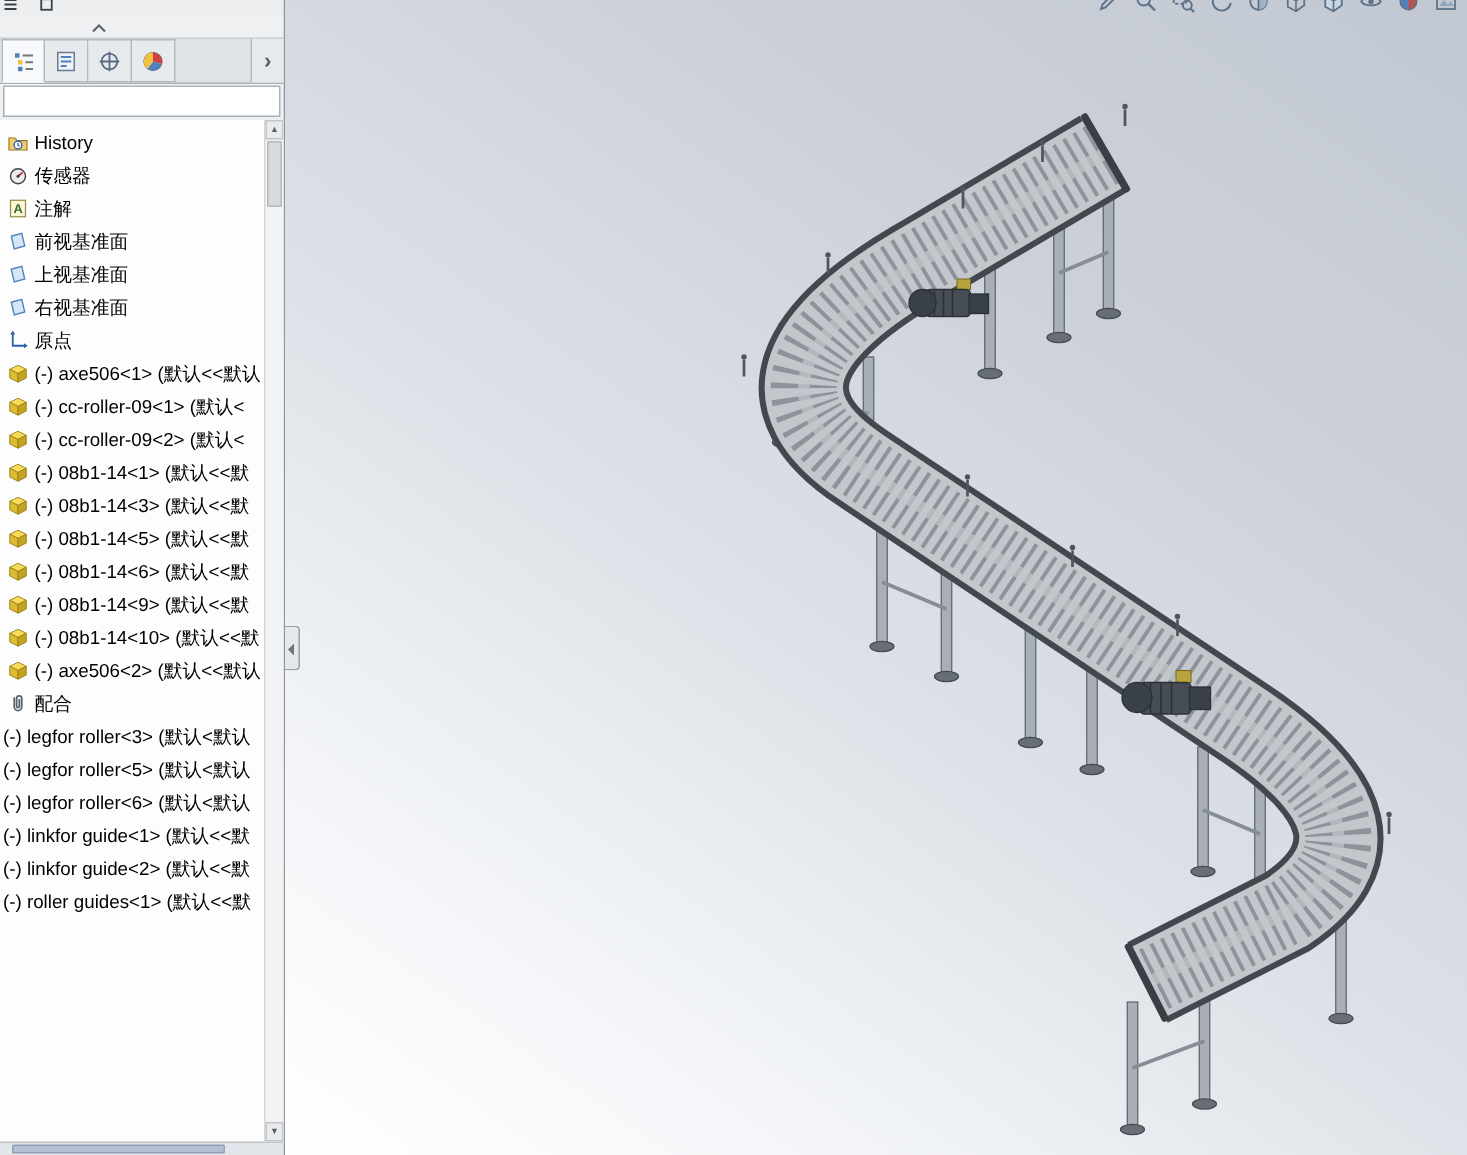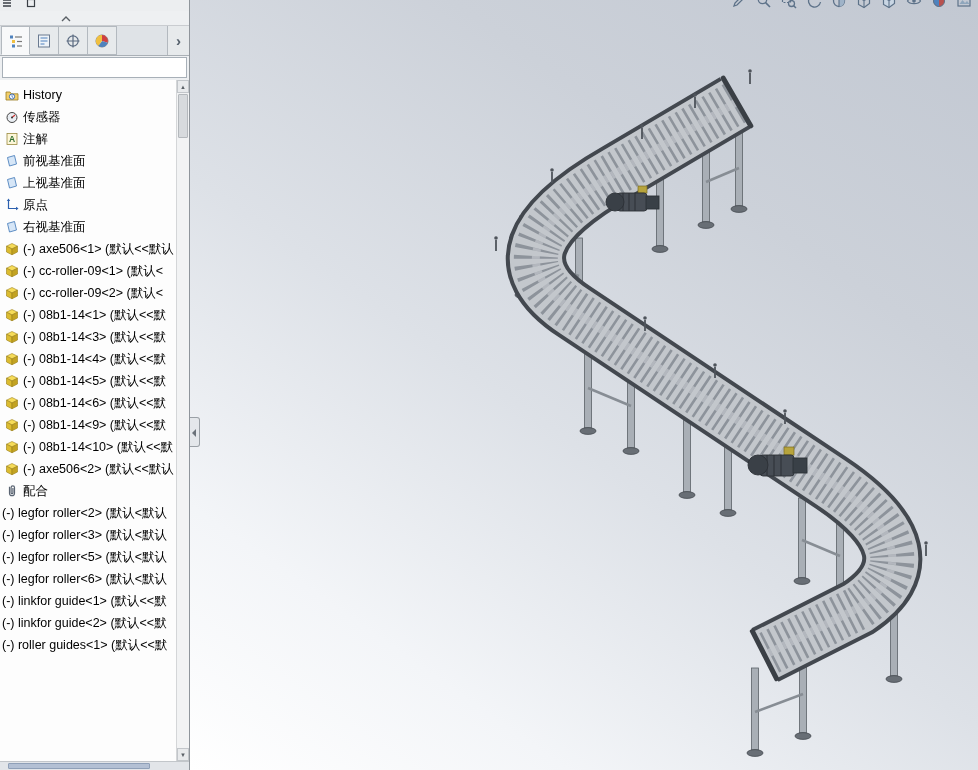--- a/index.html
+++ b/index.html
@@ -172,38 +172,38 @@
             <span class="t-icon">
               <svg viewBox="0 0 14 14">
                 <polygon points="2.5,3.5 9.5,1.5 11.5,10 4.5,12" fill="#d6e6f7" stroke="#4f82bd" stroke-width="0.9"></polygon>
               </svg>
             </span>
             <span class="t-label">上视基准面</span>
           </div>
           <div class="tree-row">
             <span class="t-icon">
               <svg viewBox="0 0 14 14">
+                <polygon points="2.5,3.5 9.5,1.5 11.5,10 4.5,12" fill="#d6e6f7" stroke="#4f82bd" stroke-width="0.9"></polygon>
+              </svg>
+            </span>
+            <span class="t-label">右视基准面</span>
+          </div>
+          <div class="tree-row">
+            <span class="t-icon">
+              <svg viewBox="0 0 14 14">
                 <path d="M3.5 2.5v8h8" fill="none" stroke="#2b5fae" stroke-width="1.2"></path>
                 <path d="M1.8 3L3.5 0.5 5.2 3z" fill="#2b5fae"></path>
                 <path d="M11 8.8L13.5 10.5 11 12.2z" fill="#2b5fae"></path>
               </svg>
             </span>
             <span class="t-label">原点</span>
           </div>
           <div class="tree-row">
             <span class="t-icon">
               <svg viewBox="0 0 14 14">
-                <polygon points="2.5,3.5 9.5,1.5 11.5,10 4.5,12" fill="#d6e6f7" stroke="#4f82bd" stroke-width="0.9"></polygon>
-              </svg>
-            </span>
-            <span class="t-label">右视基准面</span>
-          </div>
-          <div class="tree-row">
-            <span class="t-icon">
-              <svg viewBox="0 0 14 14">
                 <polygon points="7,1.5 12.5,4.2 7,7 1.5,4.2" fill="#f6dc5a" stroke="#9a7f17" stroke-width="0.6"></polygon>
                 <polygon points="1.5,4.2 7,7 7,12.8 1.5,10" fill="#dcbc30" stroke="#9a7f17" stroke-width="0.6"></polygon>
                 <polygon points="12.5,4.2 12.5,10 7,12.8 7,7" fill="#c3a322" stroke="#9a7f17" stroke-width="0.6"></polygon>
               </svg>
             </span>
             <span class="t-label">(-) axe506&lt;1&gt; (默认&lt;&lt;默认</span>
           </div>
           <div class="tree-row">
             <span class="t-icon">
               <svg viewBox="0 0 14 14">
@@ -245,30 +245,20 @@
             <span class="t-label">(-) 08b1-14&lt;3&gt; (默认&lt;&lt;默</span>
           </div>
           <div class="tree-row">
             <span class="t-icon">
               <svg viewBox="0 0 14 14">
                 <polygon points="7,1.5 12.5,4.2 7,7 1.5,4.2" fill="#f6dc5a" stroke="#9a7f17" stroke-width="0.6"></polygon>
                 <polygon points="1.5,4.2 7,7 7,12.8 1.5,10" fill="#dcbc30" stroke="#9a7f17" stroke-width="0.6"></polygon>
                 <polygon points="12.5,4.2 12.5,10 7,12.8 7,7" fill="#c3a322" stroke="#9a7f17" stroke-width="0.6"></polygon>
               </svg>
             </span>
-            <span class="t-label">(-) 08b1-14&lt;4&gt; (默认&lt;&lt;默</span>
-          </div>
-          <div class="tree-row">
-            <span class="t-icon">
-              <svg viewBox="0 0 14 14">
-                <polygon points="7,1.5 12.5,4.2 7,7 1.5,4.2" fill="#f6dc5a" stroke="#9a7f17" stroke-width="0.6"></polygon>
-                <polygon points="1.5,4.2 7,7 7,12.8 1.5,10" fill="#dcbc30" stroke="#9a7f17" stroke-width="0.6"></polygon>
-                <polygon points="12.5,4.2 12.5,10 7,12.8 7,7" fill="#c3a322" stroke="#9a7f17" stroke-width="0.6"></polygon>
-              </svg>
-            </span>
             <span class="t-label">(-) 08b1-14&lt;5&gt; (默认&lt;&lt;默</span>
           </div>
           <div class="tree-row">
             <span class="t-icon">
               <svg viewBox="0 0 14 14">
                 <polygon points="7,1.5 12.5,4.2 7,7 1.5,4.2" fill="#f6dc5a" stroke="#9a7f17" stroke-width="0.6"></polygon>
                 <polygon points="1.5,4.2 7,7 7,12.8 1.5,10" fill="#dcbc30" stroke="#9a7f17" stroke-width="0.6"></polygon>
                 <polygon points="12.5,4.2 12.5,10 7,12.8 7,7" fill="#c3a322" stroke="#9a7f17" stroke-width="0.6"></polygon>
               </svg>
             </span>
@@ -304,23 +294,20 @@
             </span>
             <span class="t-label">(-) axe506&lt;2&gt; (默认&lt;&lt;默认</span>
           </div>
           <div class="tree-row">
             <span class="t-icon">
               <svg viewBox="0 0 14 14">
                 <path d="M4.5 2.8v6.4a2.5 2.5 0 0 0 5 0V3.6a1.7 1.7 0 0 0-3.4 0v5.2a0.9 0.9 0 0 0 1.8 0V4" fill="none" stroke="#5a6472" stroke-width="1.2"></path>
               </svg>
             </span>
             <span class="t-label">配合</span>
-          </div>
-          <div class="tree-row no-icon">
-            <span class="t-label">(-) legfor roller&lt;2&gt; (默认&lt;默认</span>
           </div>
           <div class="tree-row no-icon">
             <span class="t-label">(-) legfor roller&lt;3&gt; (默认&lt;默认</span>
           </div>
           <div class="tree-row no-icon">
             <span class="t-label">(-) legfor roller&lt;5&gt; (默认&lt;默认</span>
           </div>
           <div class="tree-row no-icon">
             <span class="t-label">(-) legfor roller&lt;6&gt; (默认&lt;默认</span>
           </div>

